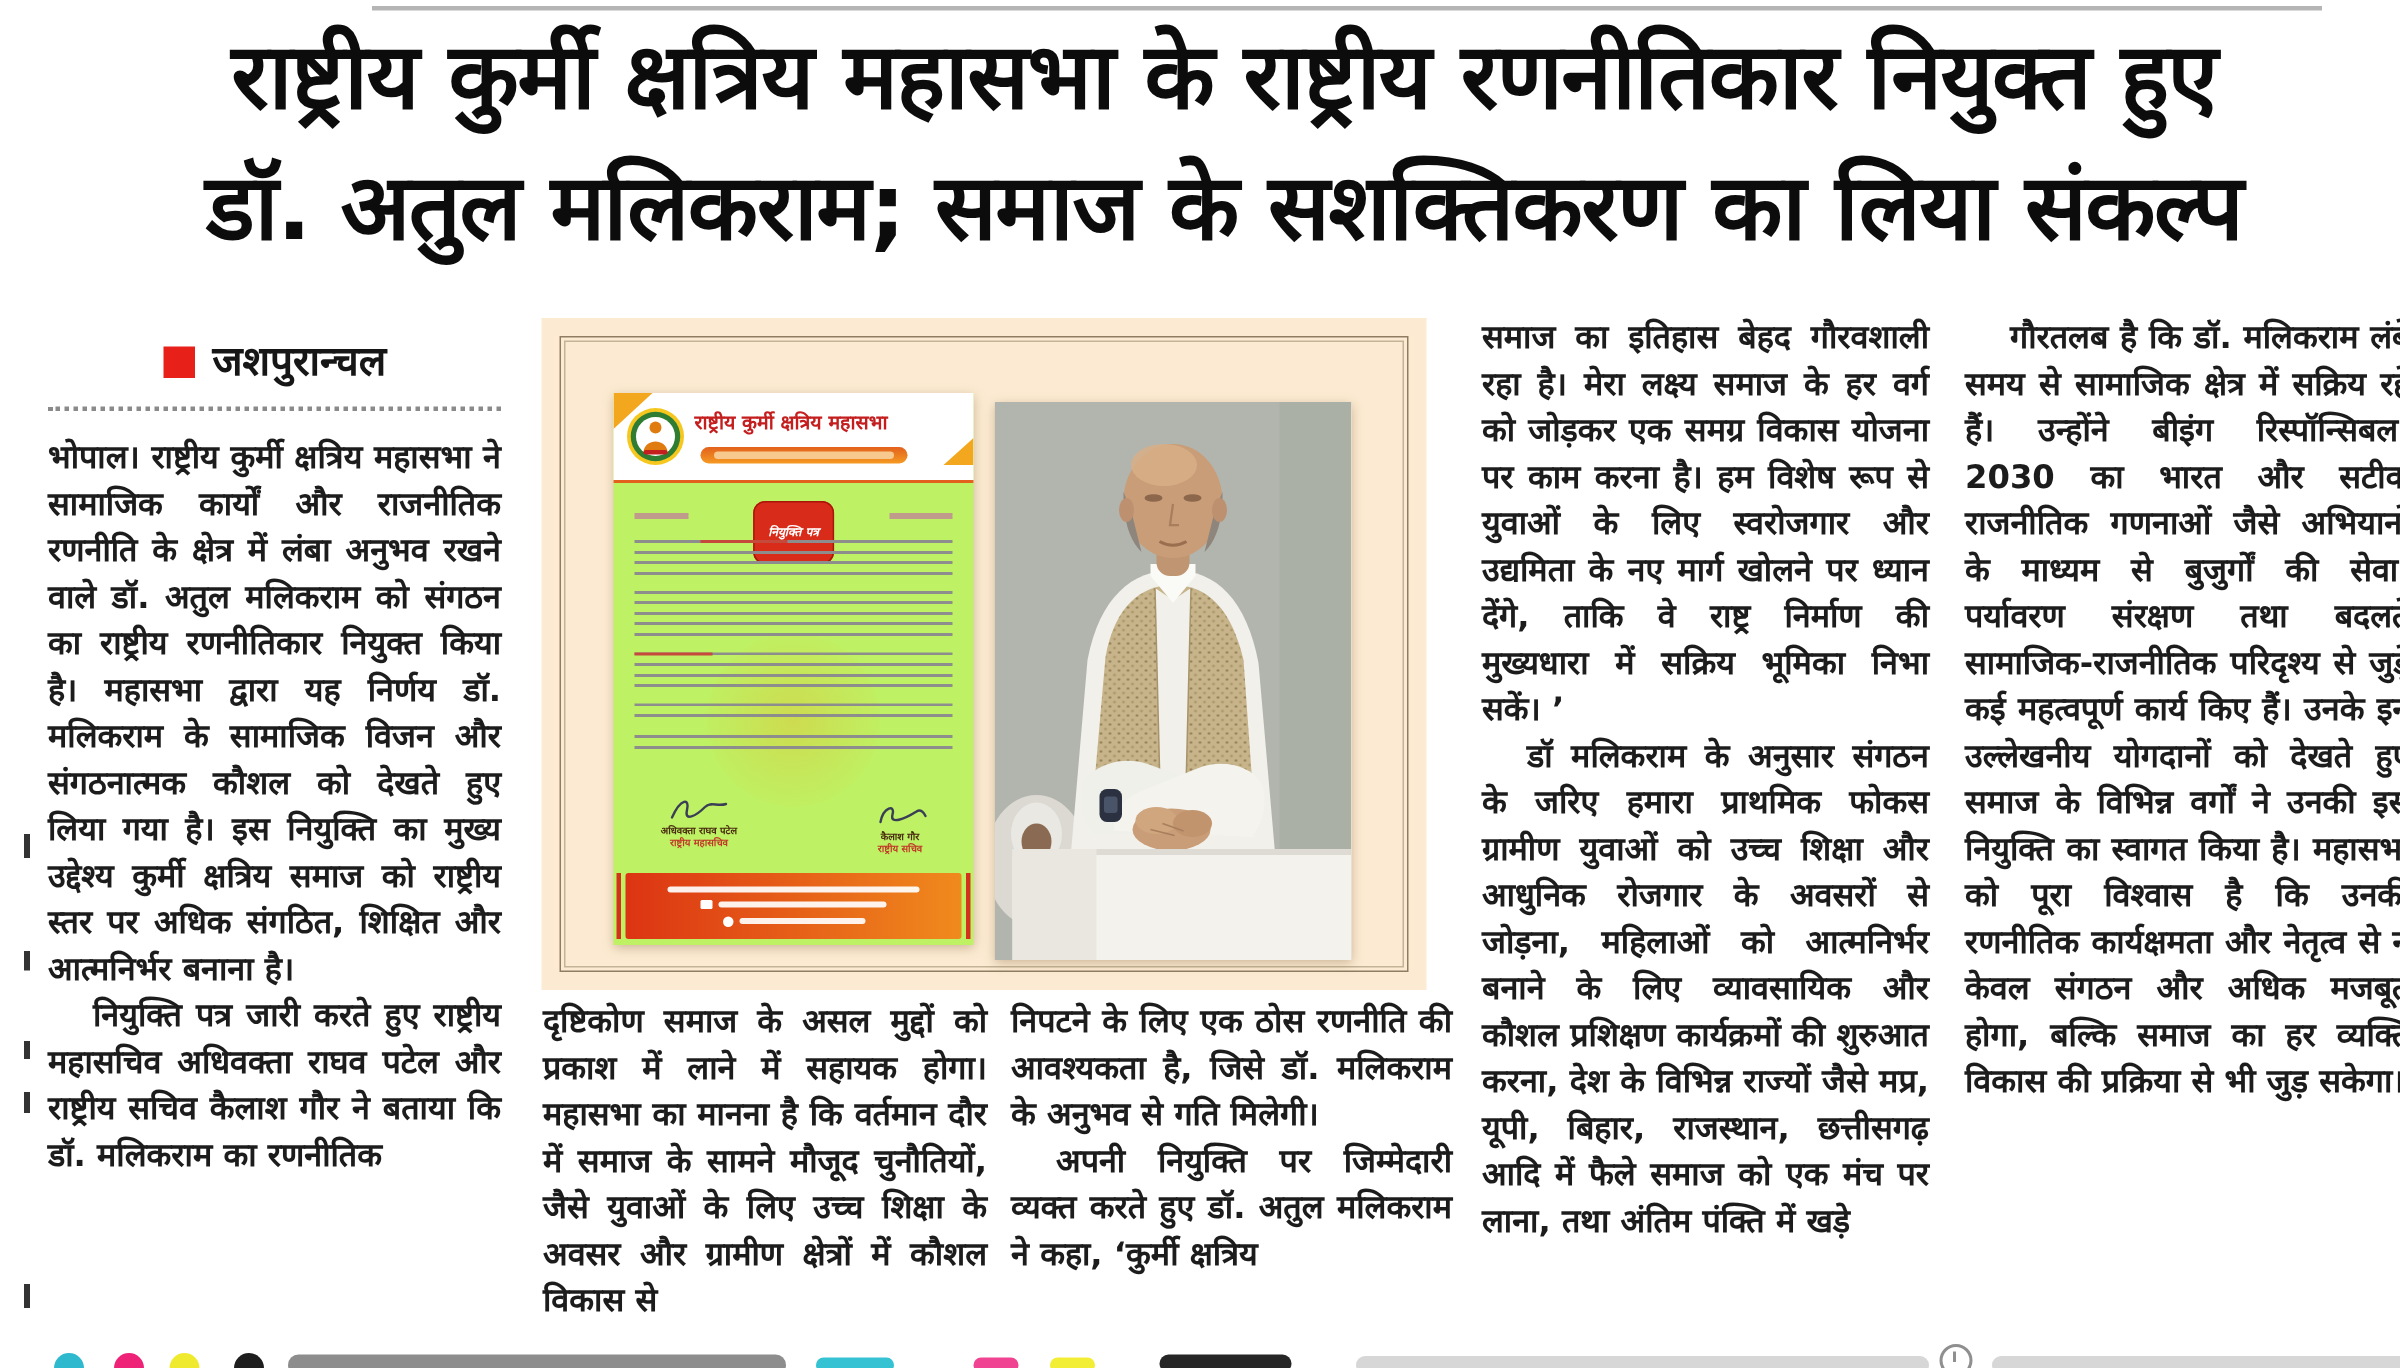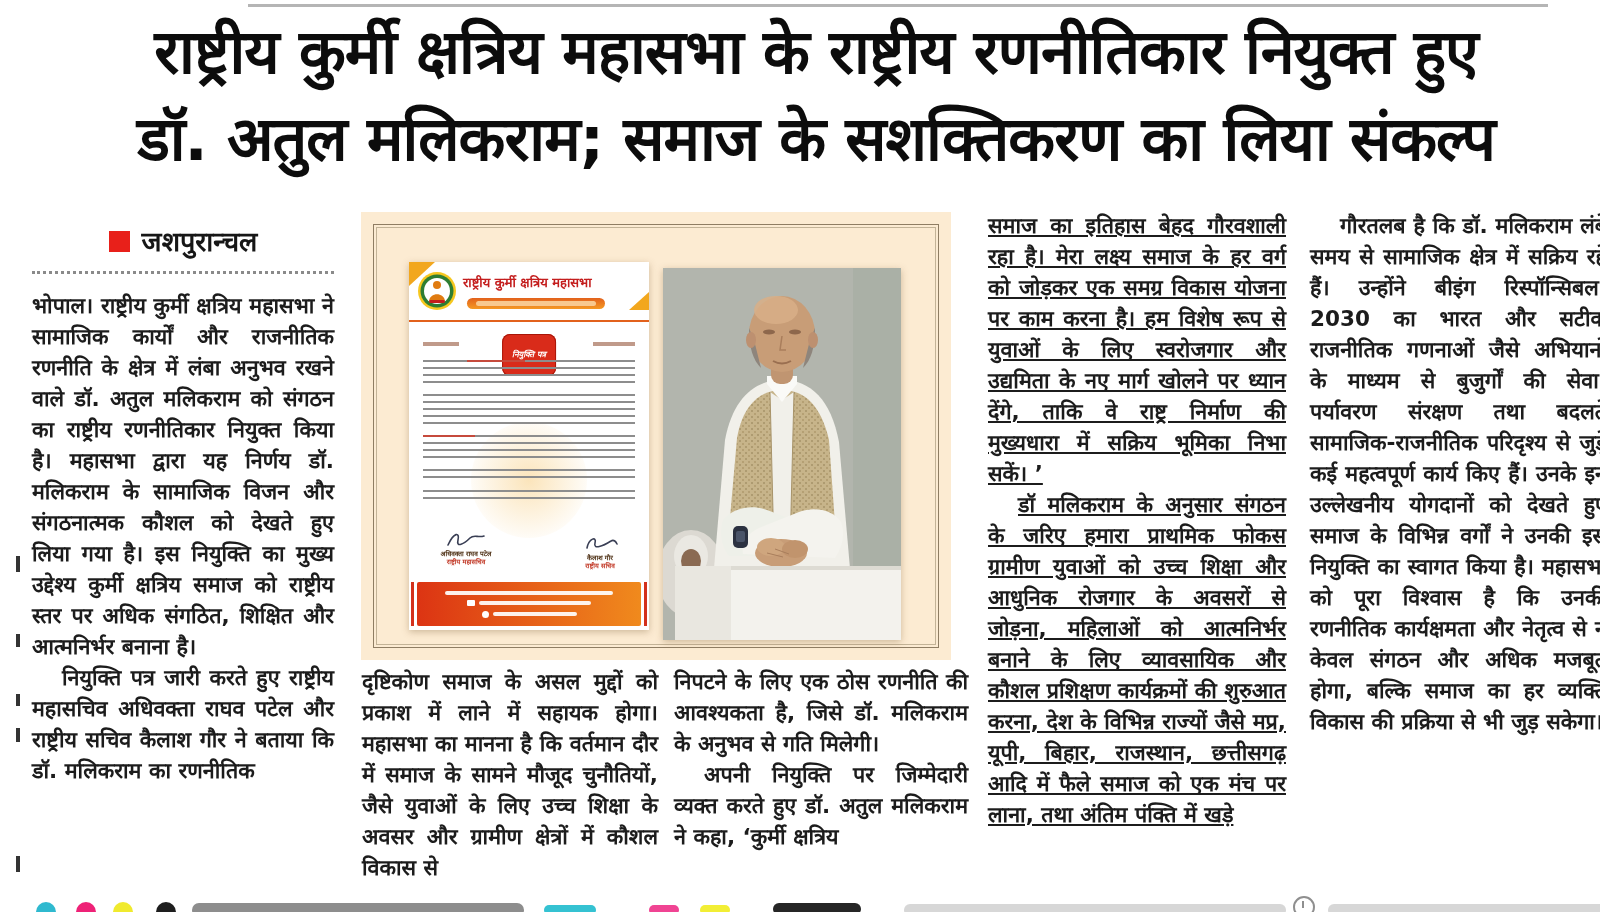--- a/index.html
+++ b/index.html
@@ -13,36 +13,36 @@
   .headline .hl { font-size:61px; line-height:87px; font-weight:900; letter-spacing:-1px; white-space:nowrap; }
   .topcut { position:absolute; left:232px; top:4px; width:1300px; height:3px; background:#8e8e8e; opacity:.65; }
 
   
   .col { position:absolute; font-size:21.5px; line-height:31px; font-weight:600; text-align:justify; }
   .col p { margin:0; }
   .col .indent { text-indent:30px; }
   .col1 { left:16px;  top:222px; width:302px; }
   .col2 { left:346px; top:666px; width:296px; }
   .col3 { left:658px; top:666px; width:294px; }
-  .col4 { left:972px; top:210px; width:298px;text-decoration:underline; }
+  .col4 { left:972px; top:210px; width:298px; }
   .col5 { left:1294px;top:210px; width:297px; }
   .dateline { font-weight:800; }
 
   .byline-row { display:flex; align-items:center; justify-content:center; gap:12px;
     font-size:27px; font-weight:800; color:#161616; padding:4px 0 14px 0;
     border-bottom:3px dotted #8a8a8a; margin-bottom:16px; }
   .red-sq { width:21px; height:21px; background:#e8201a; flex:0 0 auto; }
 
   
   .figure { position:absolute; left:345px; top:212px; width:590px; height:448px; background:#fcebd2; }
   .frame { position:absolute; inset:12px; border:1px solid #8f7d63; pointer-events:none; }
   .frame::after { content:""; position:absolute; inset:2px; border:1px solid #c3b397; }
 
   
-  .letter { position:absolute; left:48px; top:50px; width:240px; height:368px; background:#ffffff;
+  .letter { position:absolute; left:48px; top:50px; width:240px; height:368px; background:#bef264;
     box-shadow:0 2px 7px rgba(120,90,50,.35); }
   .lt-header { position:absolute; left:0; top:0; right:0; height:58px; background:#fff;
     border-bottom:2px solid #e2611c; overflow:hidden; }
   .lt-header::before { content:""; position:absolute; left:0; top:0;
     border-top:24px solid #f2a71e; border-right:26px solid transparent; }
   .lt-header::after { content:""; position:absolute; right:0; top:30px;
     border-bottom:18px solid #f2a71e; border-left:20px solid transparent; }
   .lt-logo { position:absolute; left:8px; top:9px; width:40px; height:40px; z-index:2; }
   .lt-title { position:absolute; left:54px; top:13px; width:182px; font-size:13px; font-weight:800;
     color:#c41e1e; line-height:15px; z-index:2; white-space:nowrap; }

